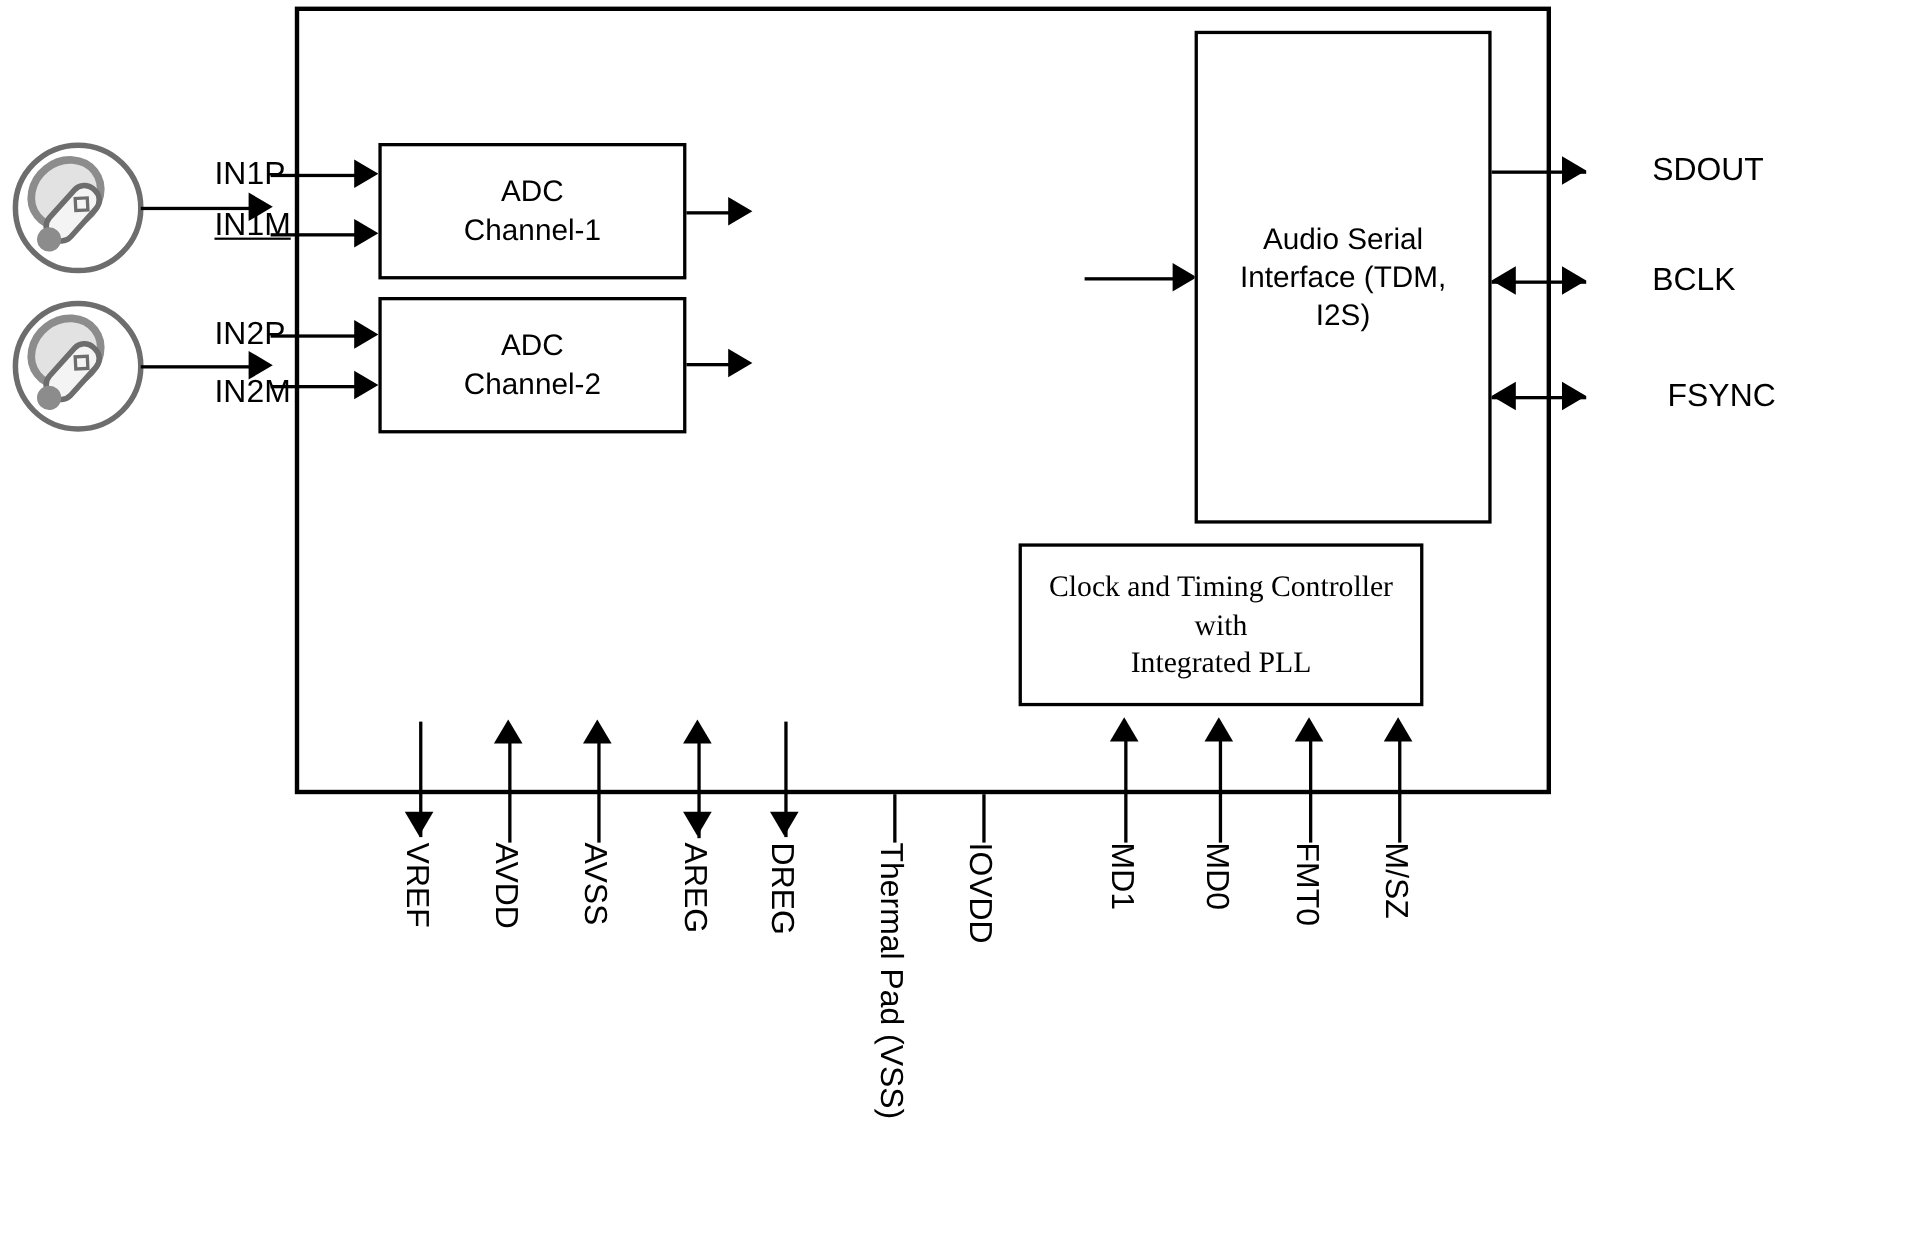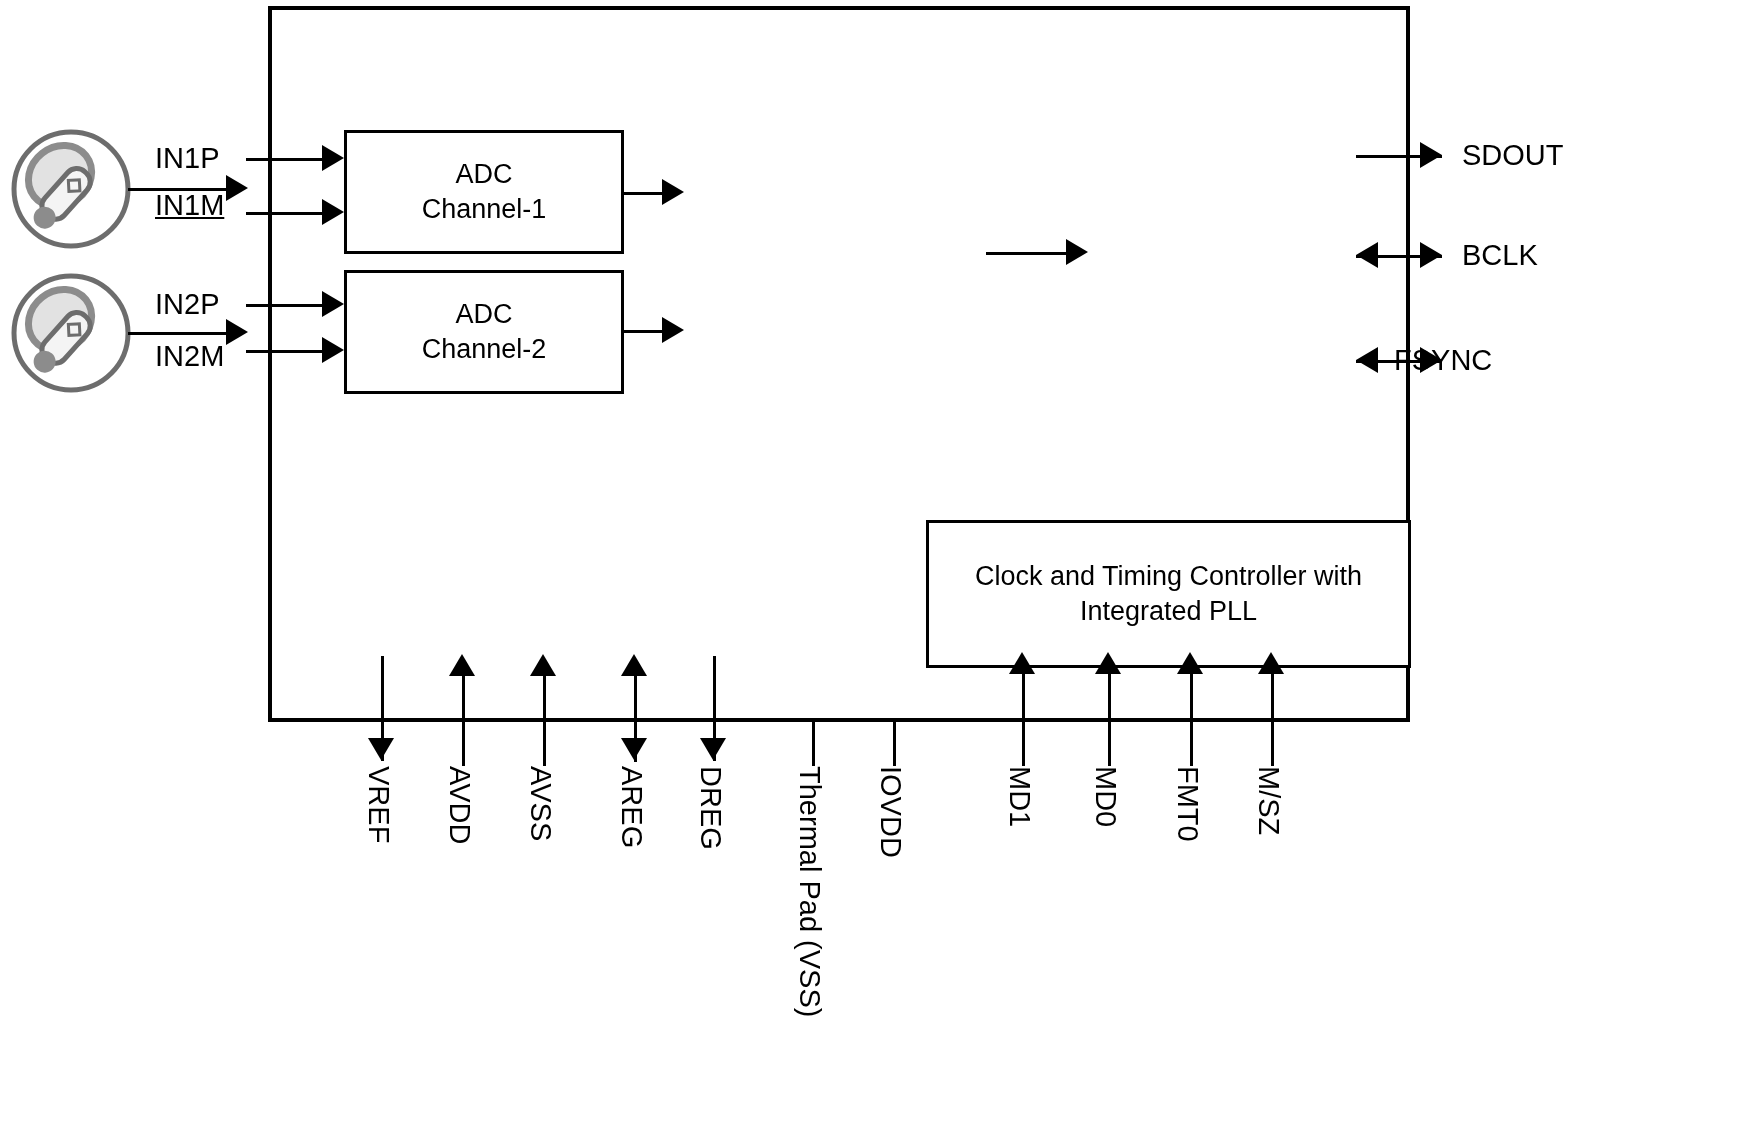--- a/index.html
+++ b/index.html
@@ -49,20 +49,21 @@
   .vline {
     position: absolute;
     width: 0;
     border-left: 3px solid #000000;
   }
   .pinlabel {
     position: absolute;
     font-size: 29px;
     color: #000000;
     white-space: nowrap;
+    margin-left: 40px;
   }
   .vlabel {
     position: absolute;
     font-size: 29px;
     color: #000000;
     white-space: nowrap;
     transform-origin: 0 0;
     transform: rotate(90deg);
   }
   
@@ -161,37 +162,42 @@
   <div class="hline" style="left:624px; top:192px; width:50px;"></div>
   <div class="arr arr-r" style="left:662px; top:179px;"></div>
 
   <div class="hline" style="left:624px; top:330px; width:50px;"></div>
   <div class="arr arr-r" style="left:662px; top:317px;"></div>
 
 
   <div class="hline" style="left:986px; top:252px; width:96px;"></div>
   <div class="arr arr-r" style="left:1066px; top:239px;"></div>
 
+  <div class="box" style="left:1086px; top:28px; width:270px; height:448px;">
+    <span class="box-label">Audio Serial
+Interface (TDM,
+I2S)</span>
+  </div>
 
   <div class="hline" style="left:1356px; top:155px; width:86px;"></div>
   <div class="arr arr-r" style="left:1420px; top:142px;"></div>
   <div class="pinlabel" style="left:1462px; top:139px;">SDOUT</div>
 
   <div class="hline" style="left:1356px; top:255px; width:86px;"></div>
   <div class="arr arr-l" style="left:1356px; top:242px;"></div>
   <div class="arr arr-r" style="left:1420px; top:242px;"></div>
   <div class="pinlabel" style="left:1462px; top:239px;">BCLK</div>
 
   <div class="hline" style="left:1356px; top:360px; width:86px;"></div>
   <div class="arr arr-l" style="left:1356px; top:347px;"></div>
   <div class="arr arr-r" style="left:1420px; top:347px;"></div>
-  <div class="pinlabel" style="left:1394px; top:344px;">FSYNC</div>
-
-
-  <div class="box" style="left:926px; top:520px; width:485px; height:148px;">
+  <div class="pinlabel" style="left:1476px; top:344px;">FSYNC</div>
+
+
+  <div class="box" style="left:926px; top:494px; width:368px; height:148px;font-family:Liberation Serif, serif;">
     <span class="box-label">Clock and Timing Controller with
 Integrated PLL</span>
   </div>
 
   <div class="vline" style="left:381px; top:656px; height:105px;"></div>
   <div class="arr arr-d" style="left:368px; top:738px;"></div>
   <div class="vlabel" style="left:395px; top:766px;">VREF</div>
 
   <div class="vline" style="left:462px; top:670px; height:96px;"></div>
   <div class="arr arr-u" style="left:449px; top:654px;"></div>

